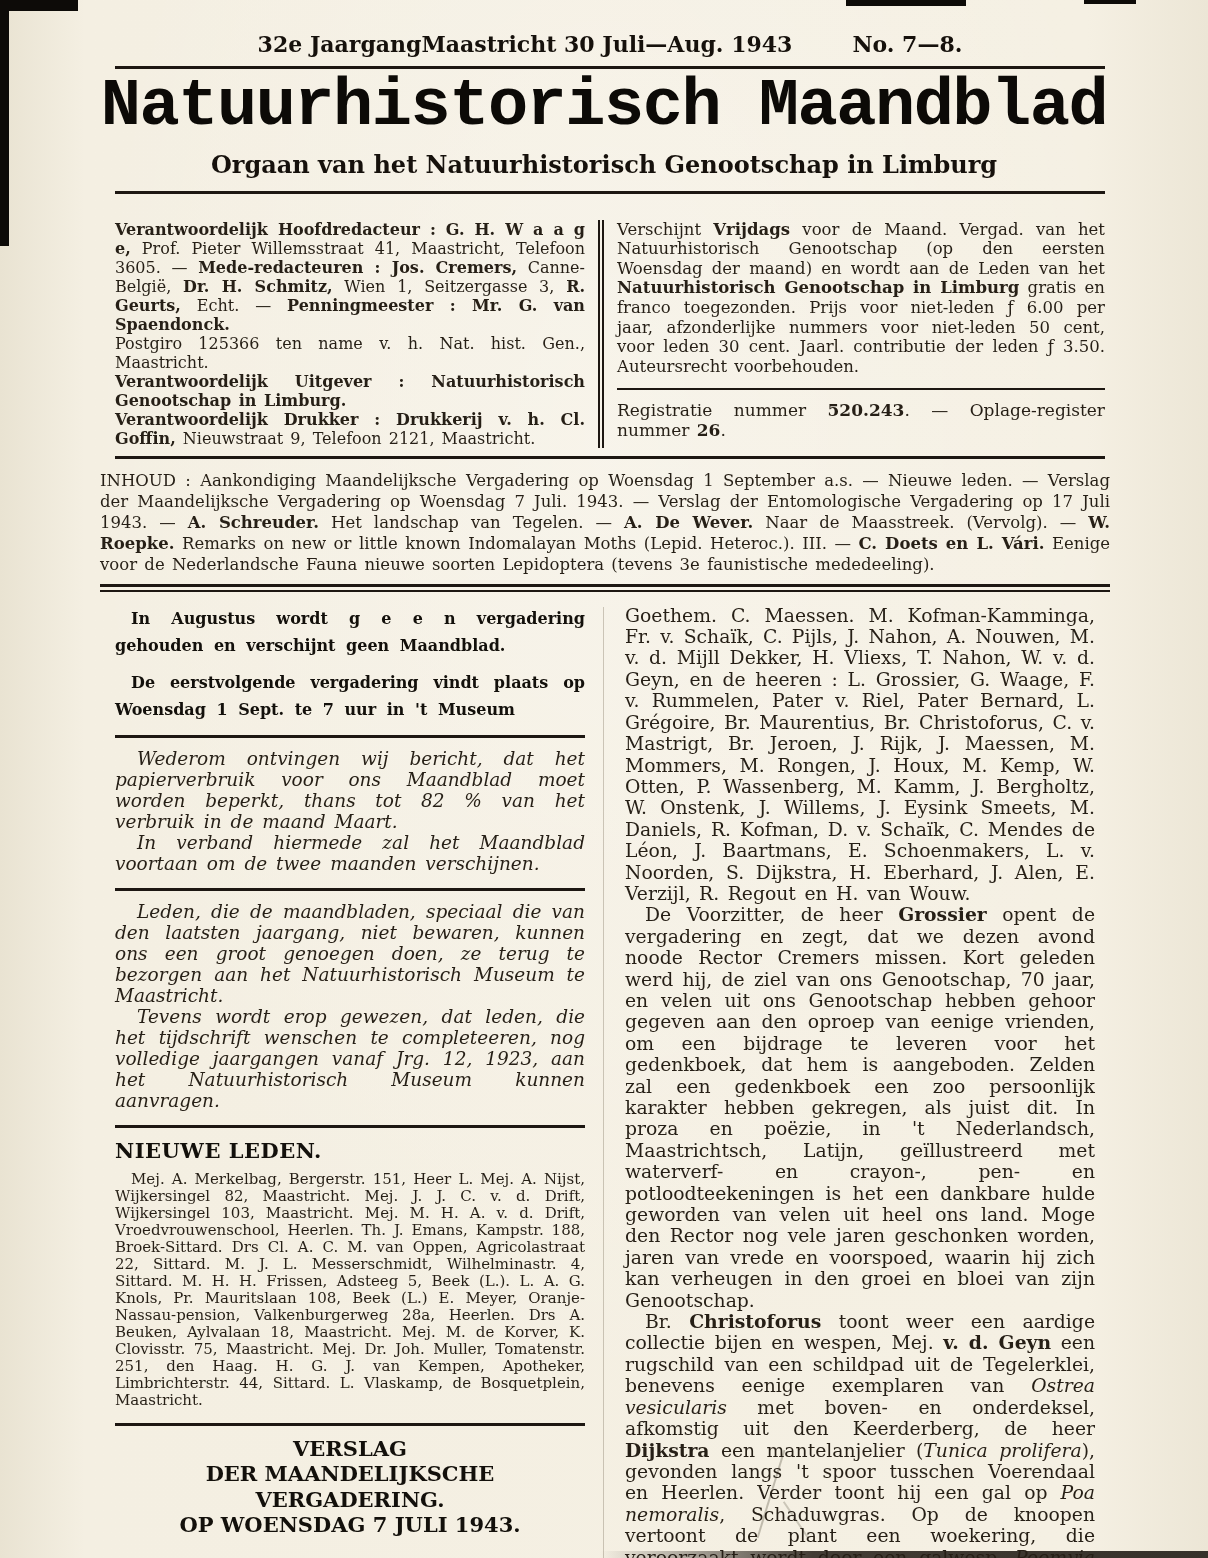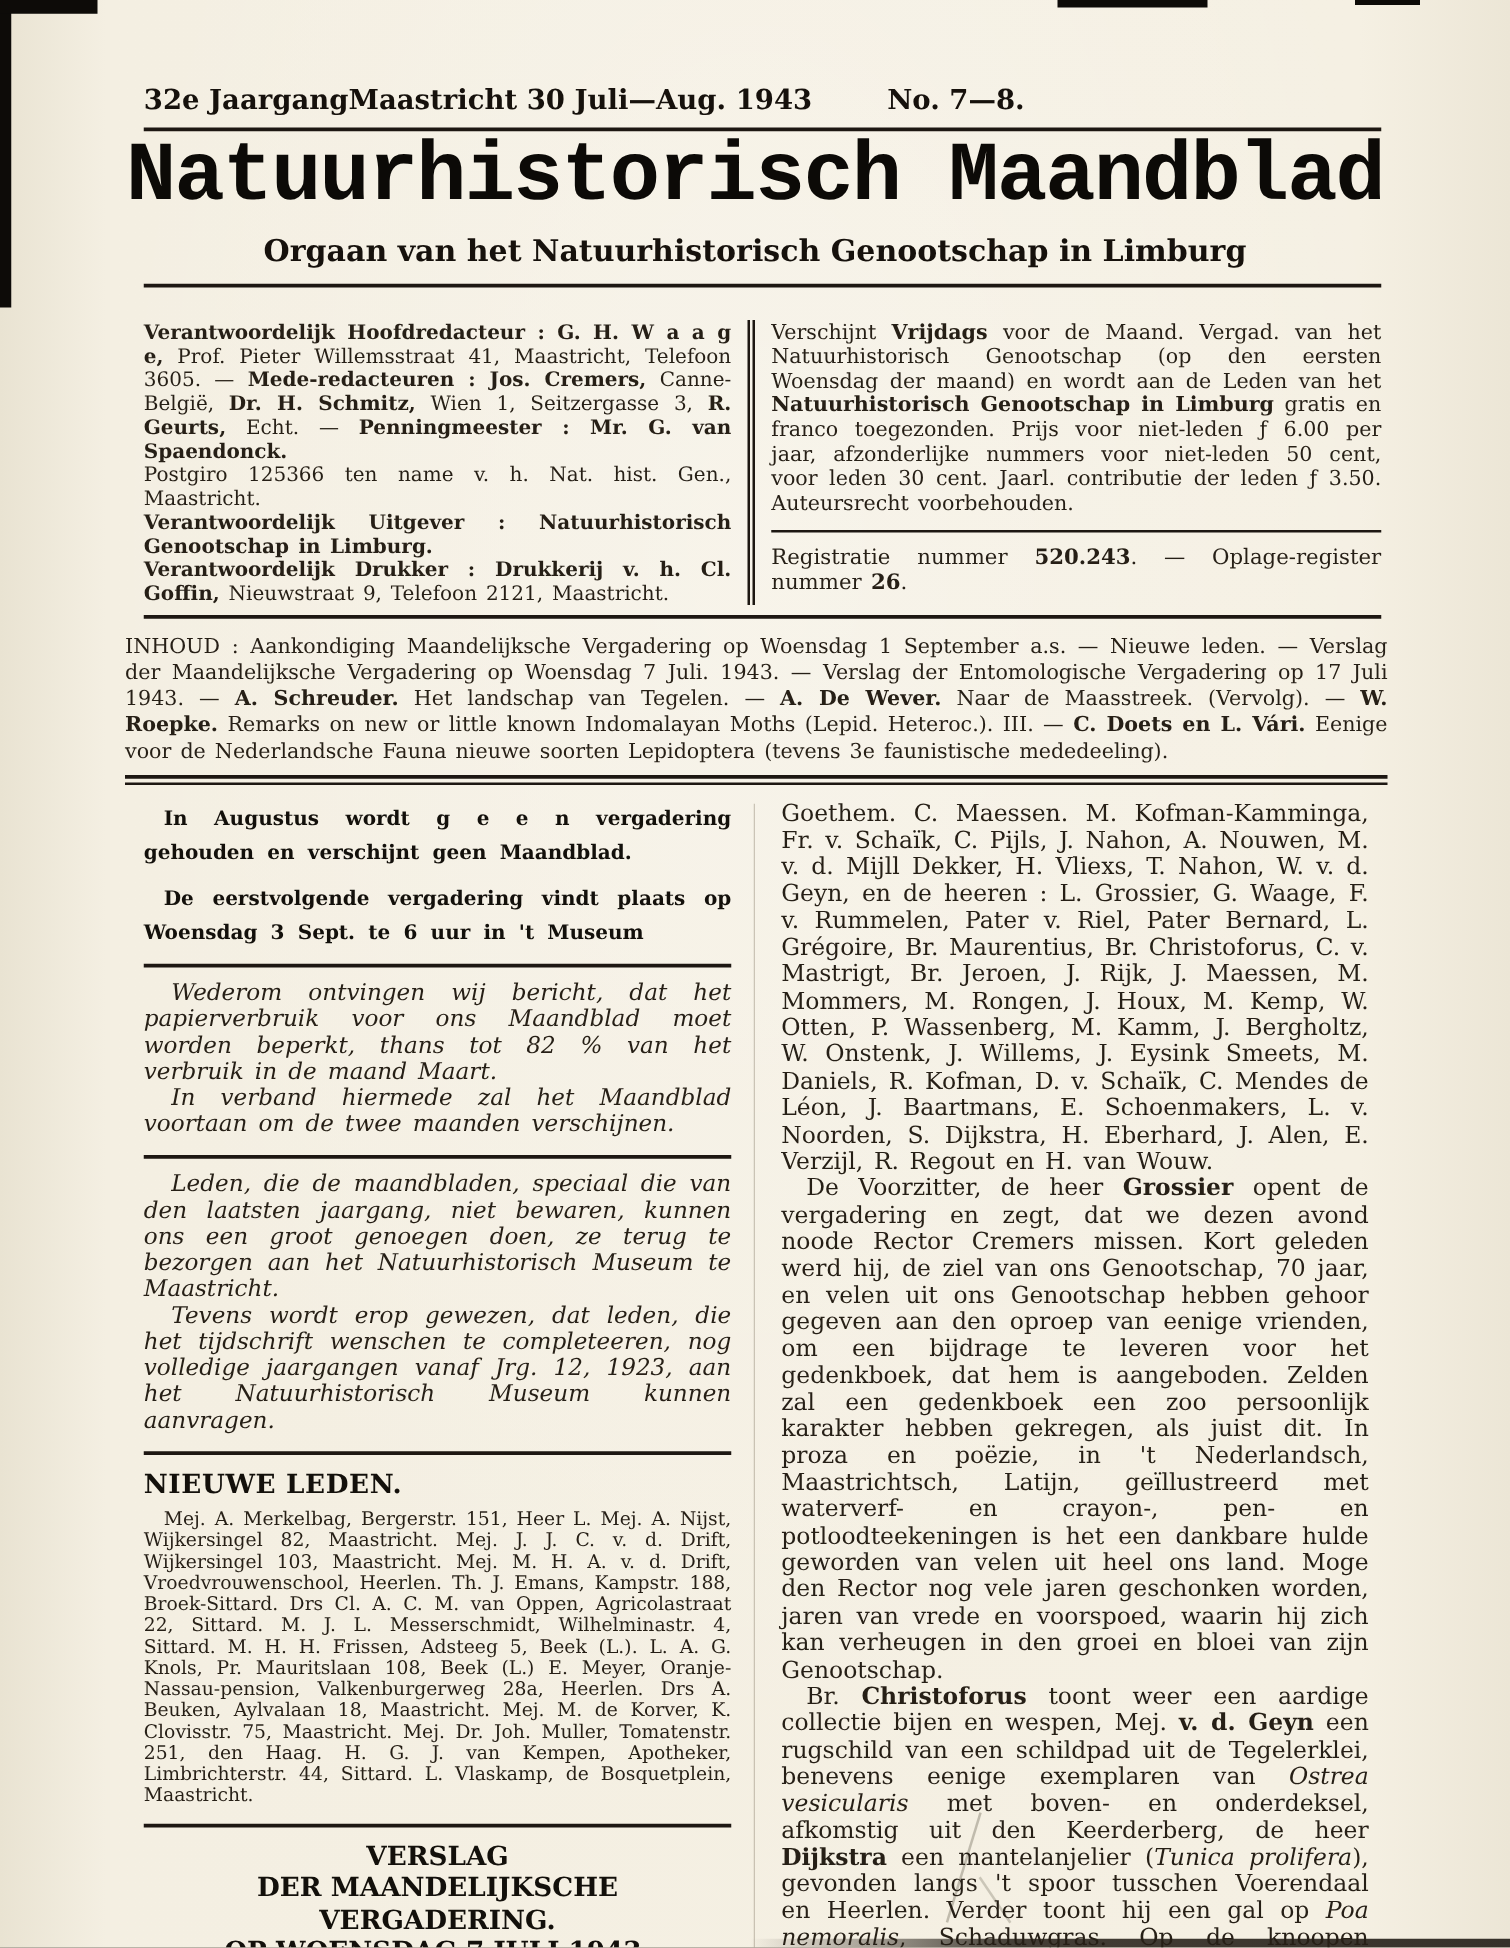--- a/index.html
+++ b/index.html
@@ -20,23 +20,23 @@
   .art-corner-v{left:0;top:0;width:9px;height:246px;}
   .art-corner-h{left:0;top:0;width:78px;height:11px;}
   .art-top-1{left:846px;top:0;width:120px;height:6px;}
   .art-top-2{left:1084px;top:0;width:52px;height:4px;}
   .art-bottom{left:600px;top:1551px;width:608px;height:7px;
     background:linear-gradient(90deg, rgba(63,58,49,0), #433d35 35%, #36312a);}
   .art-scratch{left:770px;top:1448px;width:2px;height:92px;background:rgba(95,88,72,.35);transform:rotate(17deg);}
   .art-scratch2{left:795px;top:1498px;width:2px;height:44px;background:rgba(95,88,72,.28);transform:rotate(-34deg);}
 
   .rule{height:3px;background:#1d1712;margin:0 103px 0 115px;}
-  .issue-row{display:flex;justify-content:flex-start;align-items:baseline;
+  .issue-row{display:flex;justify-content:center;align-items:baseline;
     margin:31px 103px 0 115px;font-weight:700;font-size:22px;color:#16110c;}
-  .issue-row .mid{margin-right:60px;margin-top:36px;}
+  .issue-row .mid{margin-right:60px;}
   .rule-a{margin-top:9px;}
   .title{text-align:center;font-weight:700;font-size:67px;line-height:1.04;
     letter-spacing:-1.5px;color:#0c0a07;margin-top:3px;white-space:nowrap;font-family:Liberation Mono, monospace;}
   .subtitle{text-align:center;font-weight:700;font-size:24px;color:#16110c;margin-top:8px;}
   .rule-b{margin-top:12px;}
 
   .masthead{display:flex;margin:0 103px 0 115px;padding:26px 0 8px;}
   .mast-left{width:470px;font-size:16px;line-height:19px;text-align:justify;word-spacing:2px;}
   .mast-left p,.mast-right p{margin:0;}
   .mast-divider{width:2px;border-left:2px solid #1d1712;border-right:2px solid #1d1712;
@@ -113,21 +113,21 @@
 
     <p class="inhoud"><span>INHOUD : Aankondiging Maandelijksche Vergadering op Woensdag 1 September a.s. — Nieuwe leden. — Verslag der Maandelijksche Vergadering op Woensdag 7 Juli. 1943. — Verslag der Entomologische Vergadering op 17 Juli 1943. — </span><span class="s-b">A. Schreuder.</span><span> Het landschap van Tegelen. — </span><span class="s-b">A. De Wever.</span><span> Naar de Maasstreek. (Vervolg). — </span><span class="s-b">W. Roepke.</span><span> Remarks on new or little known Indomalayan Moths (Lepid. Heteroc.). III. — </span><span class="s-b">C. Doets en L. Vári.</span><span> Eenige voor de Nederlandsche Fauna nieuwe soorten Lepidoptera (tevens 3e faunistische mededeeling).</span></p>
     <div class="double-rule"></div>
   </header>
 
   <main class="columns">
     <div class="col-divider"></div>
 
     <div class="col-left">
       <p class="ann">In Augustus wordt g e e n vergadering gehouden en verschijnt geen Maandblad.</p>
-      <p class="ann ann-2">De eerstvolgende vergadering vindt plaats op Woensdag 3 Sept. te 6 uur in 't Museum</p>
+      <p class="ann ann-2">De eerstvolgende vergadering vindt plaats op Woensdag 1 Sept. te 7 uur in 't Museum</p>
       <div class="lrule"></div>
       <p class="notice">Wederom ontvingen wij bericht, dat het papierverbruik voor ons Maandblad moet worden beperkt, thans tot 82 % van het verbruik in de maand Maart.</p>
       <p class="notice">In verband hiermede zal het Maandblad voortaan om de twee maanden verschijnen.</p>
       <div class="gap-8"></div>
       <div class="lrule"></div>
       <p class="notice">Leden, die de maandbladen, speciaal die van den laatsten jaargang, niet bewaren, kunnen ons een groot genoegen doen, ze terug te bezorgen aan het Natuurhistorisch Museum te Maastricht.</p>
       <p class="notice">Tevens wordt erop gewezen, dat leden, die het tijdschrift wenschen te completeeren, nog volledige jaargangen vanaf Jrg. 12, 1923, aan het Natuurhistorisch Museum kunnen aanvragen.</p>
       <div class="gap-8"></div>
       <div class="lrule"></div>
       <h3 class="h-center">NIEUWE LEDEN.</h3>

